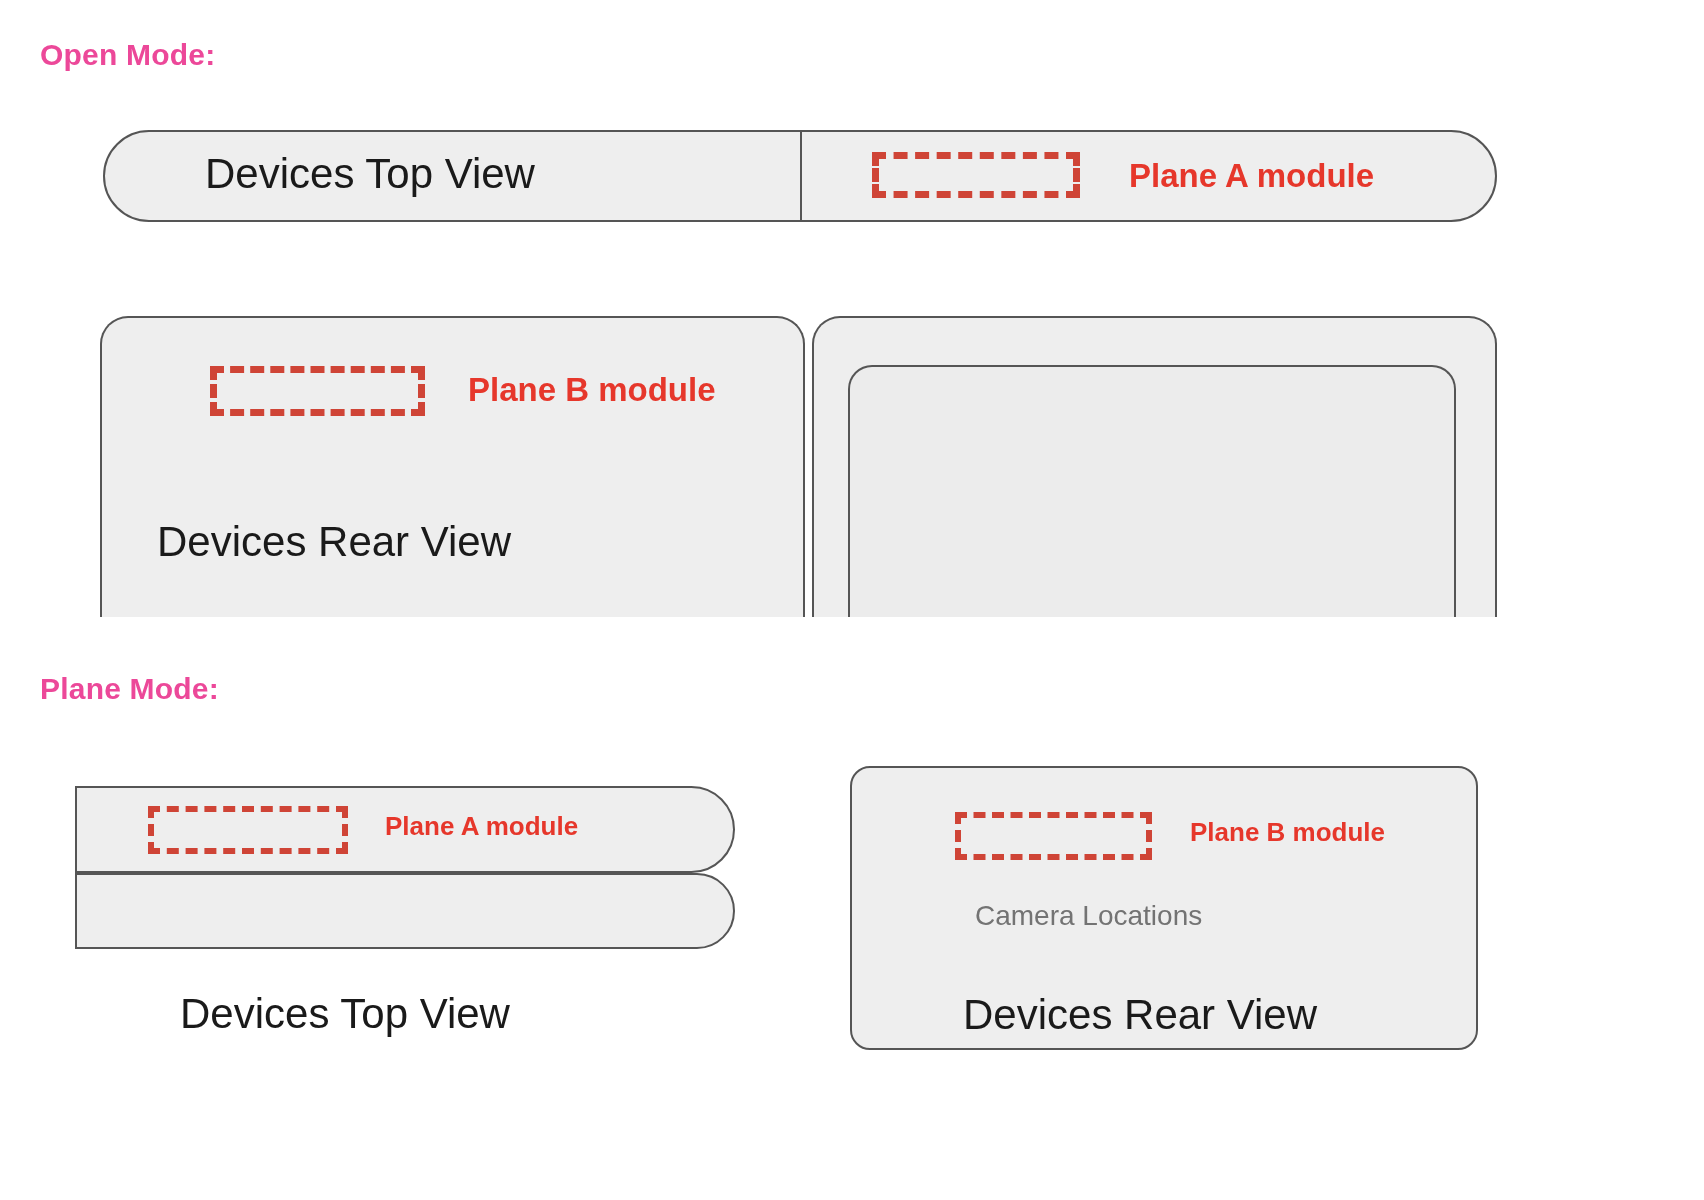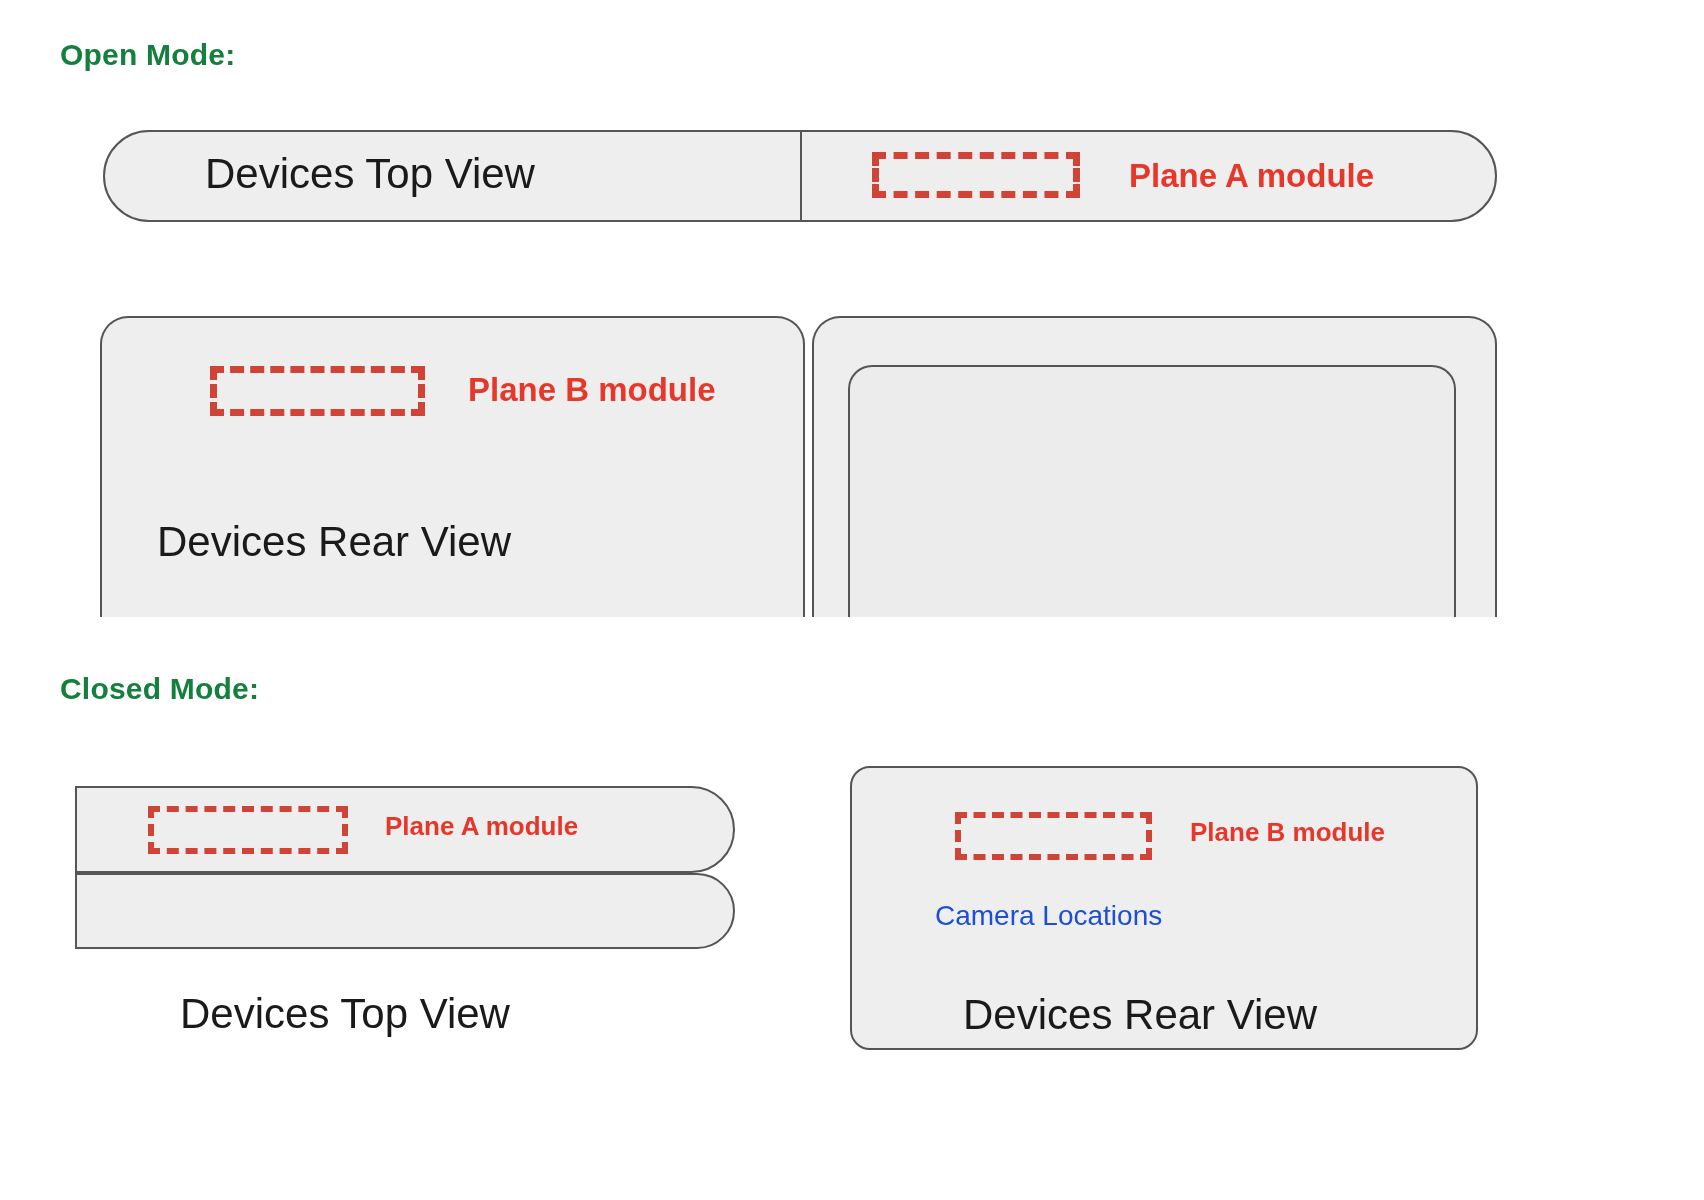--- a/index.html
+++ b/index.html
@@ -17,24 +17,23 @@
 
   .stage {
     position: absolute;
     inset: 0;
   }
 
   
   .section-heading {
     position: absolute;
     font-weight: bold;
-    color: #15803d;
+    color: #ec4899;
     letter-spacing: 0.2px;
     white-space: nowrap;
-    margin-left: 20px;
   }
   #open-mode-heading  { left: 40px;  top: 38px;  font-size: 30px; }
   #closed-mode-heading{ left: 40px;  top: 672px; font-size: 30px; }
 
   
   .shell {
     position: absolute;
     background: #eeeeee;
     border: 2.5px solid #555555;
     box-sizing: border-box;
@@ -136,24 +135,24 @@
   
   #closed-rear-shell {
     left: 850px;
     top: 766px;
     width: 628px;
     height: 284px;
     border-radius: 20px;
   }
   #closed-rear-camera-label {
     position: absolute;
-    left: 935px;
+    left: 975px;
     top: 900px;
     font-size: 28px;
-    color: #1d4ed8;
+    color: #737373;
     white-space: nowrap;
   }
   #closed-rear-label {
     position: absolute;
     left: 963px;
     top: 991px;
     font-size: 42px;
     color: #1a1a1a;
     white-space: nowrap;
   }
@@ -215,21 +214,21 @@
   <div class="shell" id="open-rear-screen"></div>
 
   <div class="module-marker" id="plane-b-marker-open"></div>
 
   <div class="module-label" id="plane-b-label-open">Plane B module</div>
 
   <div id="open-rear-left-label">Devices Rear View</div>
 
   <div id="open-rear-crop"></div>
 
-  <div class="section-heading" id="closed-mode-heading">Closed Mode:</div>
+  <div class="section-heading" id="closed-mode-heading">Plane Mode:</div>
 
   <div class="shell" id="closed-top-shell-upper"></div>
 
   <div class="shell" id="closed-top-shell-lower"></div>
 
   <div class="module-marker" id="plane-a-marker-closed"></div>
 
   <div class="module-label" id="plane-a-label-closed">Plane A module</div>
 
   <div id="closed-top-label">Devices Top View</div>

